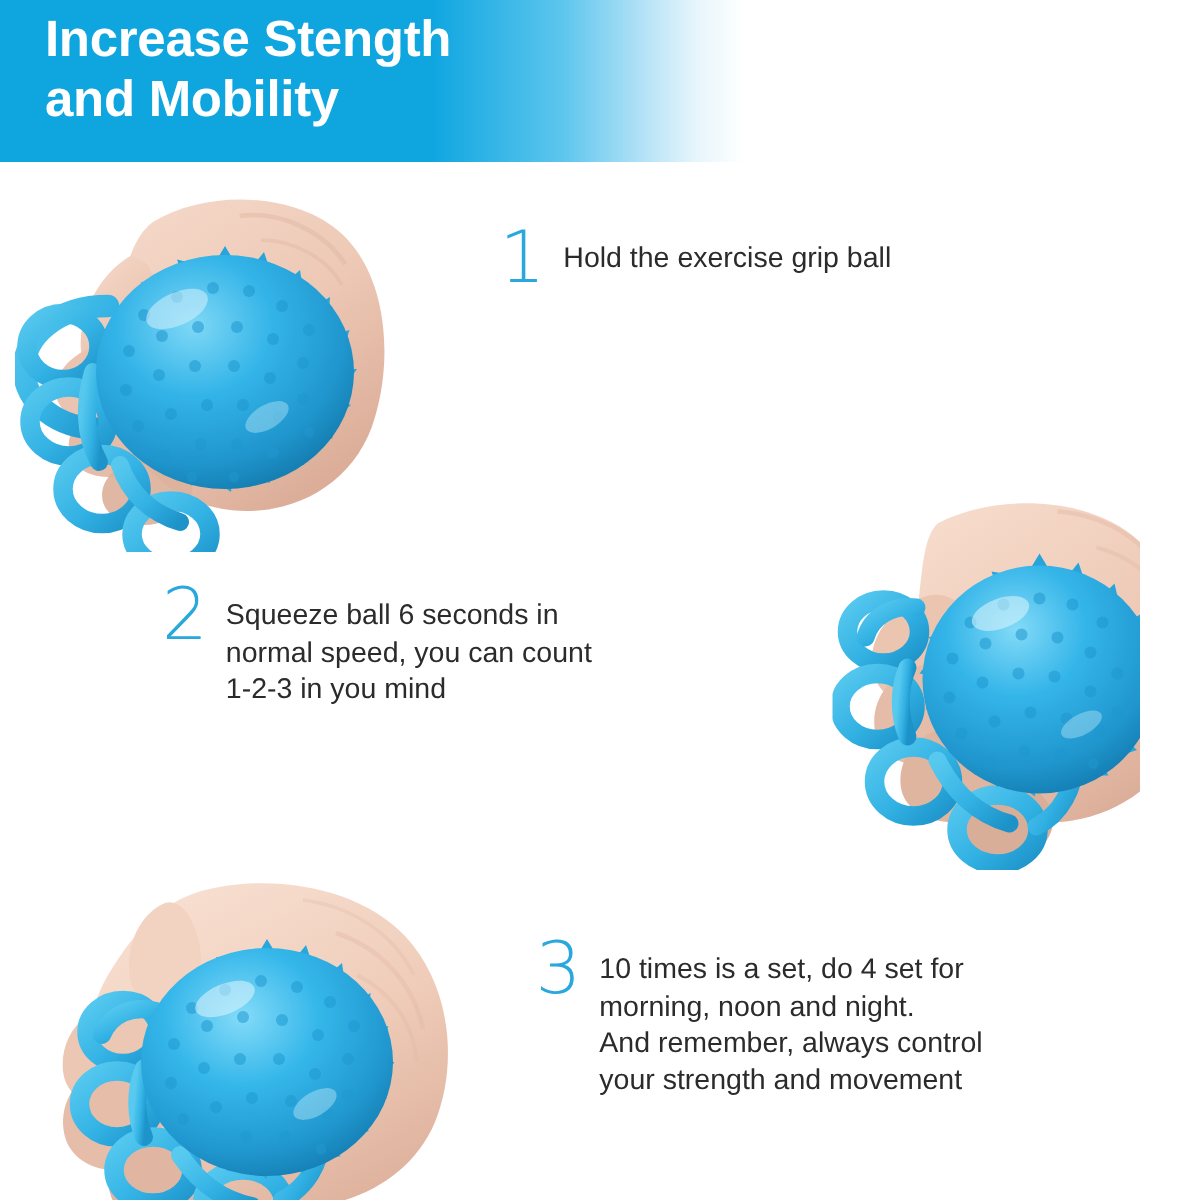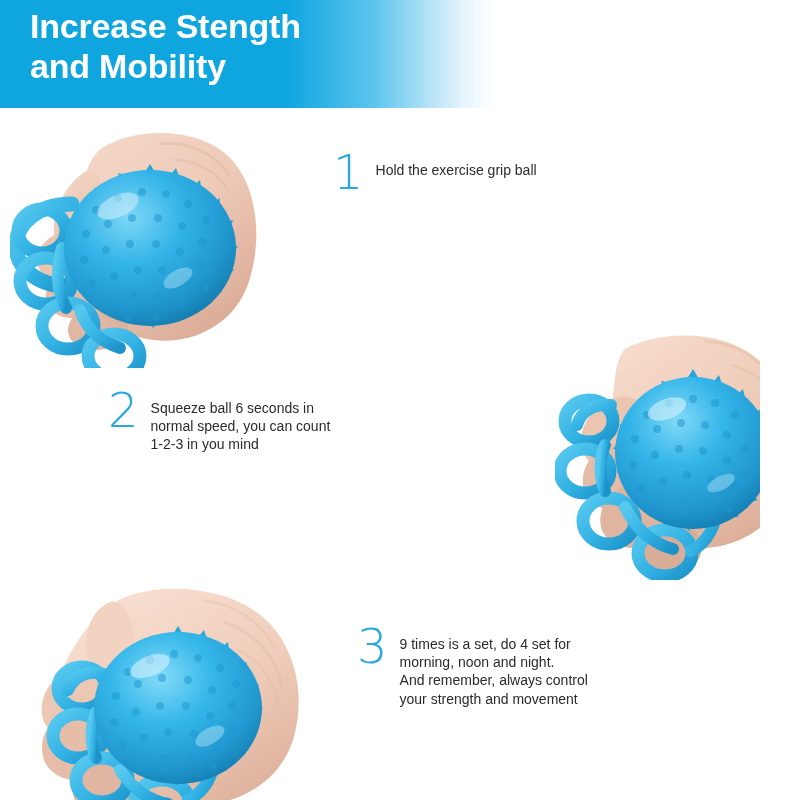--- a/index.html
+++ b/index.html
@@ -32,21 +32,21 @@
   .step-num{
     color:#29a8dd;
     font-size:48px;
     font-weight:300;
     line-height:0.86;
     flex:0 0 auto;
     font-family:"DejaVu Sans", sans-serif;
   }
   .step-text{
     color:#2b2b2b;
-    font-size:14px;
+    font-size:19px;
     line-height:1.30;
     white-space:pre-line;
     padding-left:12px;
     padding-top:9px;
   }
 
   #step1{left:333px;top:152px;}
   #step2{left:108px;top:390px;}
   #step3{left:357px;top:626px;}
 
@@ -418,19 +418,19 @@
             <circle cx="176" cy="186" r="3.6"></circle>
         </g>
         <ellipse cx="112" cy="86" rx="21" ry="10" fill="#d6f2fd" opacity="0.6" transform="rotate(-22 112 86)"></ellipse>
         <ellipse cx="172" cy="156" rx="16" ry="8" fill="#c6ebfa" opacity="0.42" transform="rotate(-30 172 156)"></ellipse>
       </g>
     </svg>
   </div>
 
   <div class="step" id="step3">
     <div class="step-num">3</div>
-    <div class="step-text">9 times is a set, do 4 set for
+    <div class="step-text">10 times is a set, do 4 set for
 morning, noon and night.
 And remember, always control
 your strength and movement</div>
   </div>
 
 </div>
 
 </body></html>

